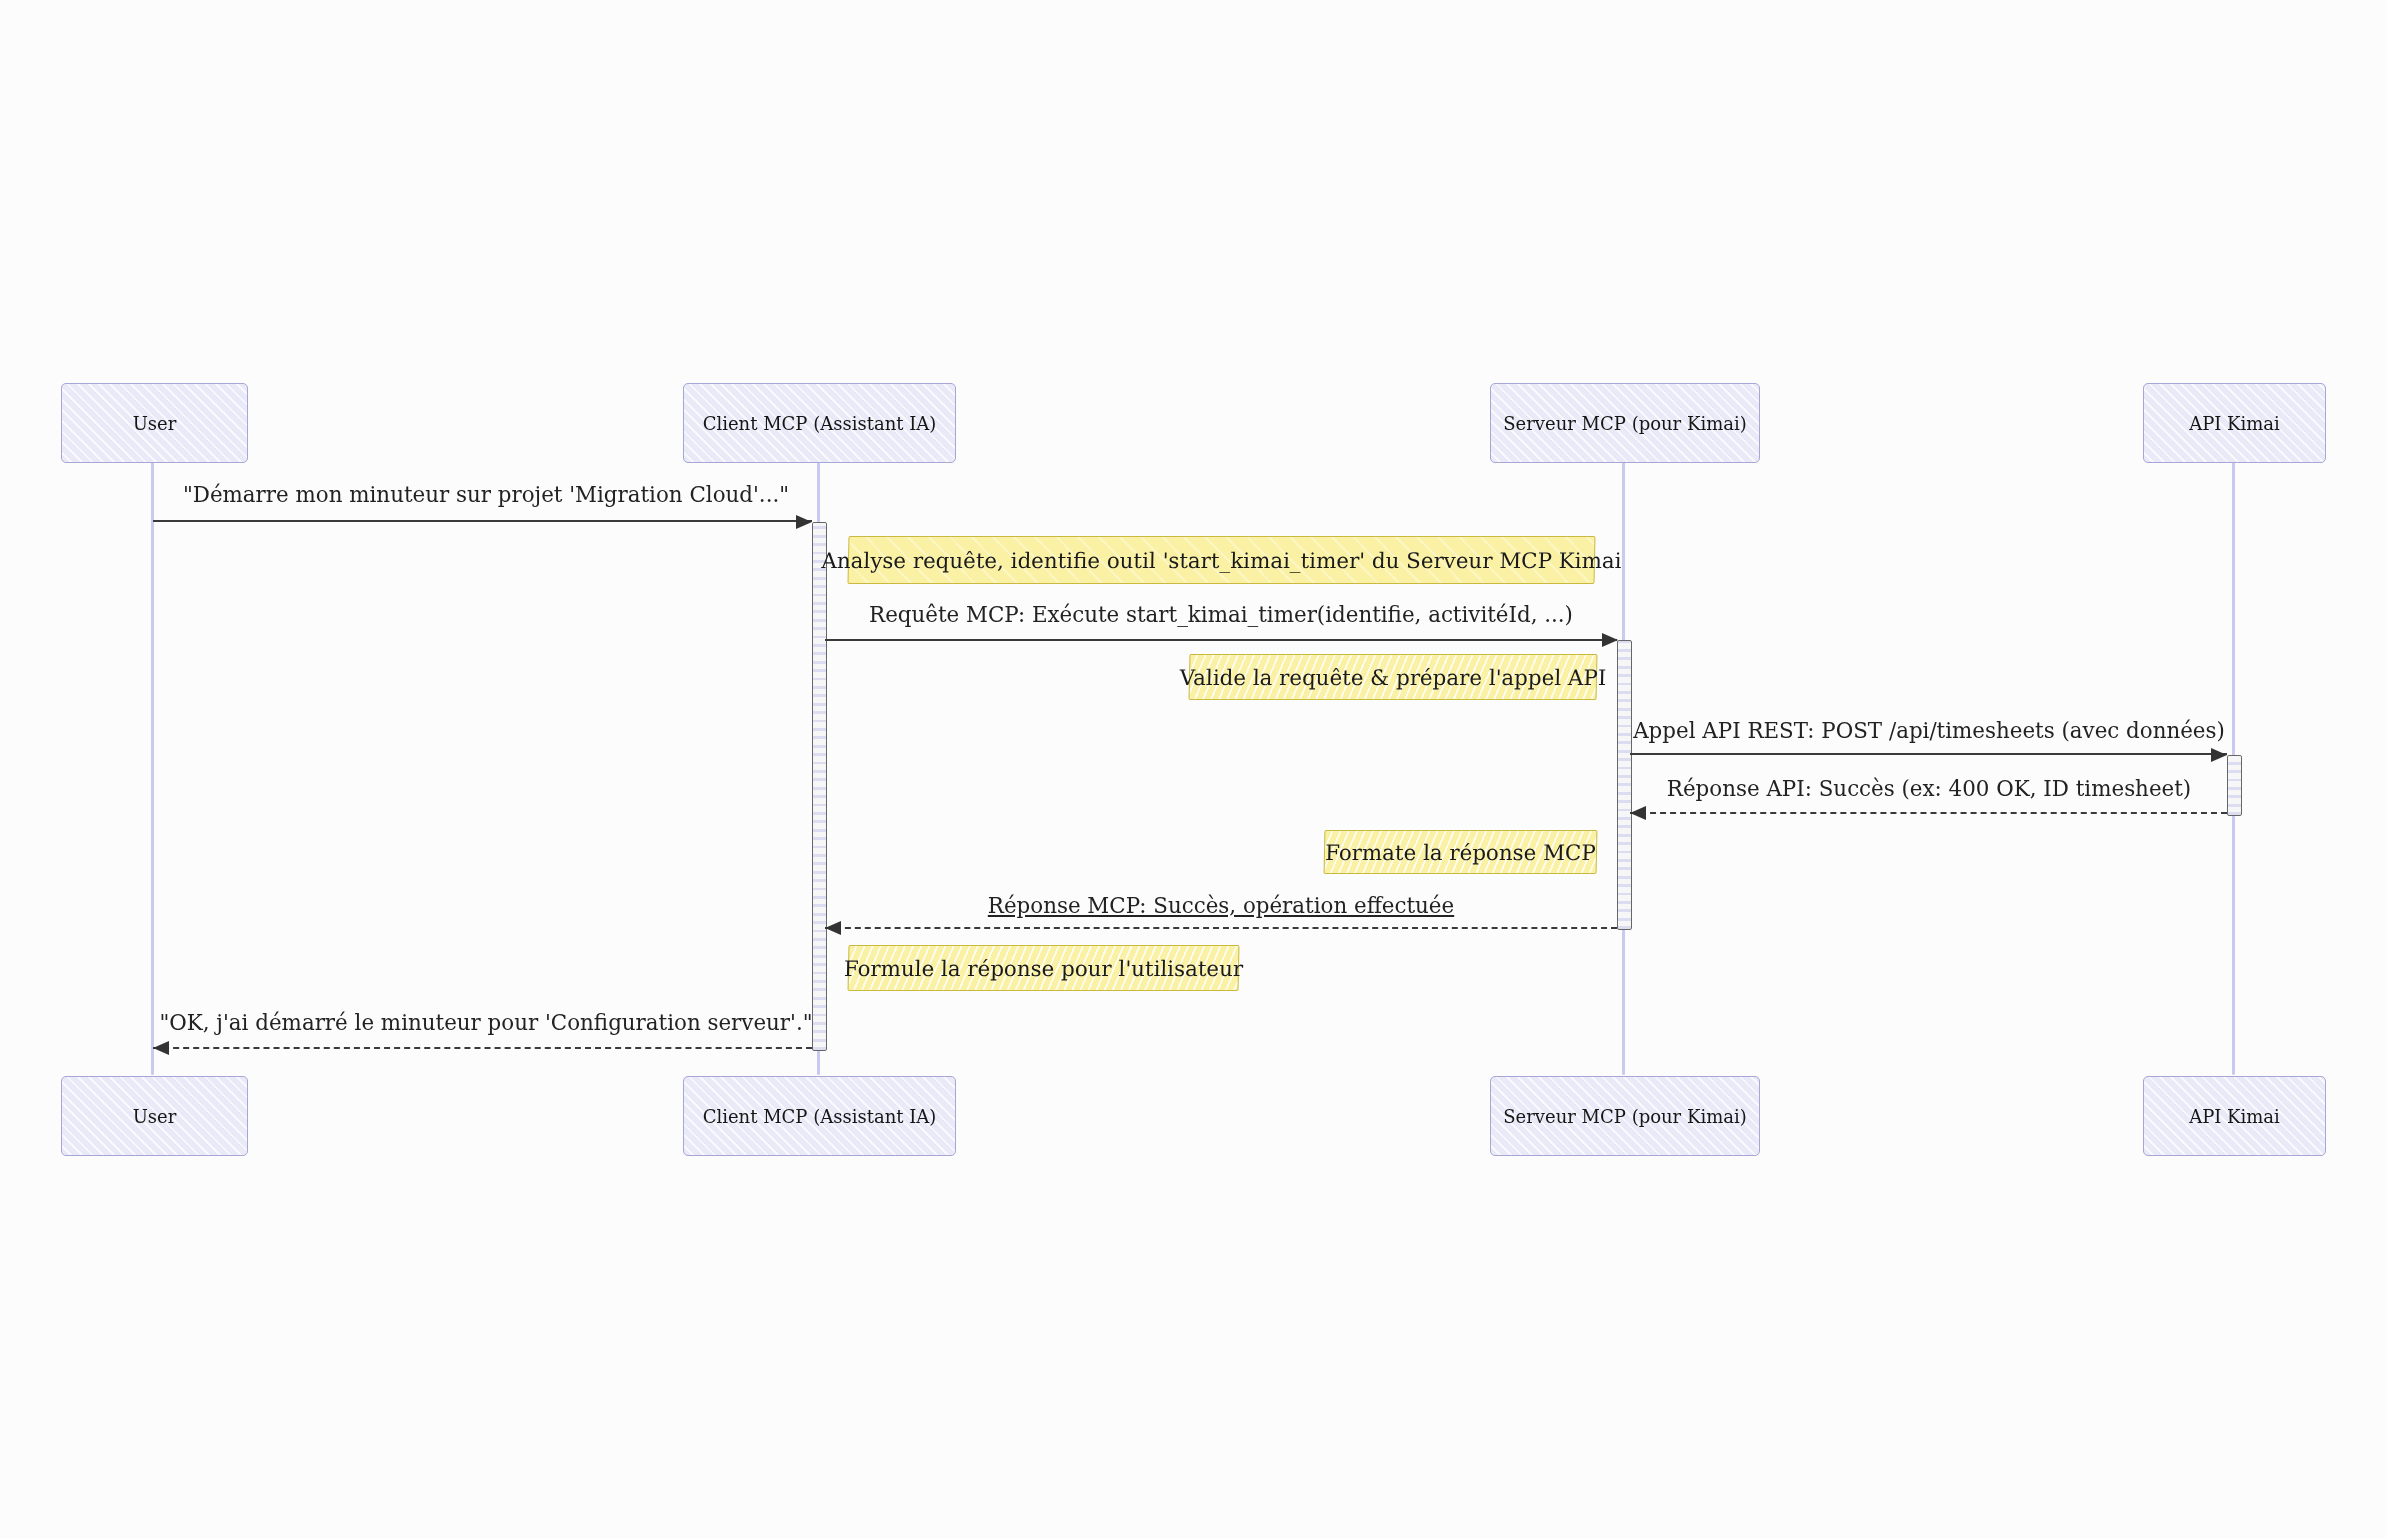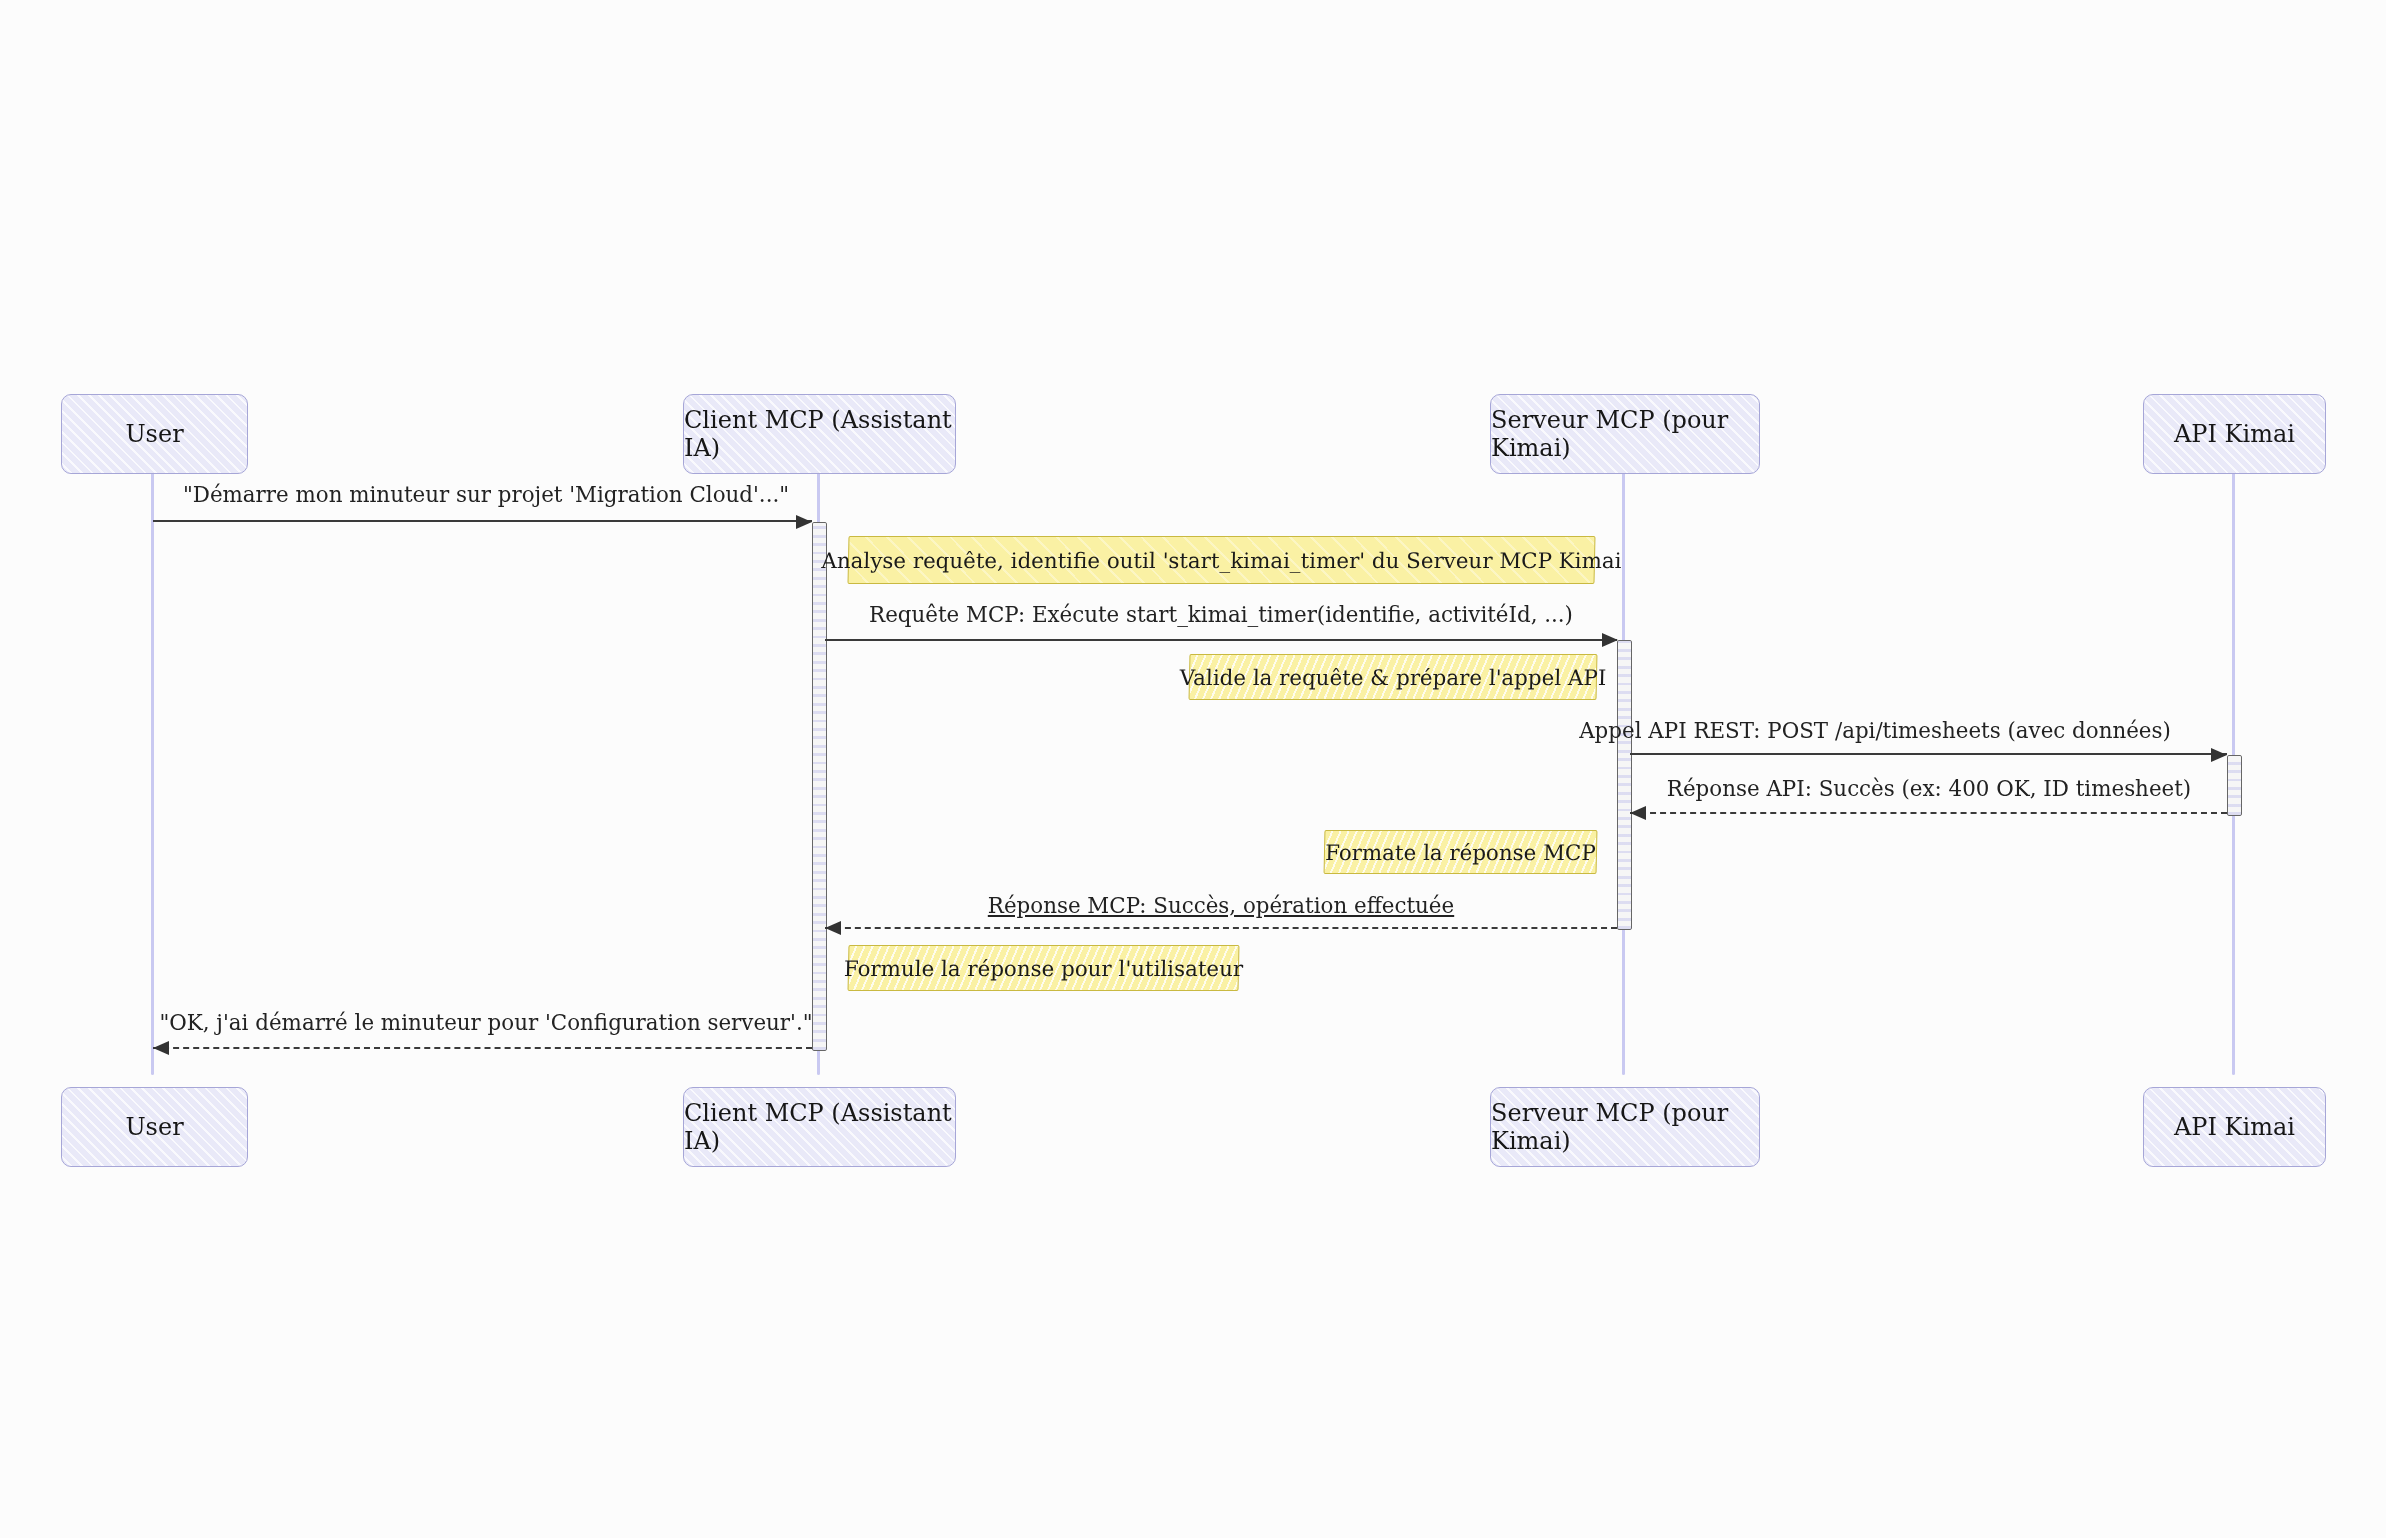--- a/index.html
+++ b/index.html
@@ -7,24 +7,23 @@
     position:relative;width:2387px;height:1538px;background:#fcfcfc;overflow:hidden;
     font-family:"DejaVu Serif","Liberation Serif",serif;color:#161616;
   }
   .lifeline{
     position:absolute;width:2.8px;background:#c9c9f1;border-radius:1.9px;
   }
   .actor{
     position:absolute;height:78px;
     background-color:#e9e9f8;
     background-image:repeating-linear-gradient(45deg, rgba(255,255,255,0) 0 5.6px, rgba(255,255,255,.75) 5.6px 7.5px);
-    border:1.5px solid #a6a6d7;border-radius:10px;
+    border:1.5px solid #a6a6d7;border-radius:5px;
     display:flex;align-items:center;justify-content:center;
-    font-size:24px;
-    margin-top:11px;
+    font-size:18px;
   }
   .activation{
     position:absolute;width:13px;
     background-color:#f6f6f6;
     background-image:repeating-linear-gradient(0deg, rgba(190,190,235,.45) 0 2.8px, rgba(255,255,255,0) 2.8px 8.4px);
     border:1.9px solid #666;border-radius:1.9px;
   }
   .msg-text{
     position:absolute;transform:translateX(-50%);
     font-size:21.4px;white-space:nowrap;color:#222;
@@ -103,21 +102,21 @@
     </div>
 
   <div class="msg-text" style="left:1221px;top:602px;">Requête MCP: Exécute start_kimai_timer(identifie, activitéId, ...)</div>
   <div class="line" style="left:825px;top:639px;width:792px;"></div>
   <div class="arrow-r" style="left:1602px;top:633px;"></div>
 
   <div class="note" style="left:1189px;top:654px;width:406px;height:44px;">
     <span>Valide la requête &amp; prépare l'appel API</span>
     </div>
 
-  <div class="msg-text" style="left:1875px;top:718px;">Appel API REST: POST /api/timesheets (avec données)</div>
+  <div class="msg-text" style="left:1929px;top:718px;">Appel API REST: POST /api/timesheets (avec données)</div>
   <div class="line" style="left:1630px;top:753px;width:597px;"></div>
   <div class="arrow-r" style="left:2211px;top:748px;"></div>
 
   <div class="msg-text" style="left:1929px;top:776px;">Réponse API: Succès (ex: 400 OK, ID timesheet)</div>
   <div class="line dashed" style="left:1630px;top:812px;width:597px;"></div>
   <div class="arrow-l" style="left:1630px;top:806px;"></div>
 
   <div class="note" style="left:1324px;top:830px;width:271px;height:42px;">
     <span>Formate la réponse MCP</span>
     </div>

